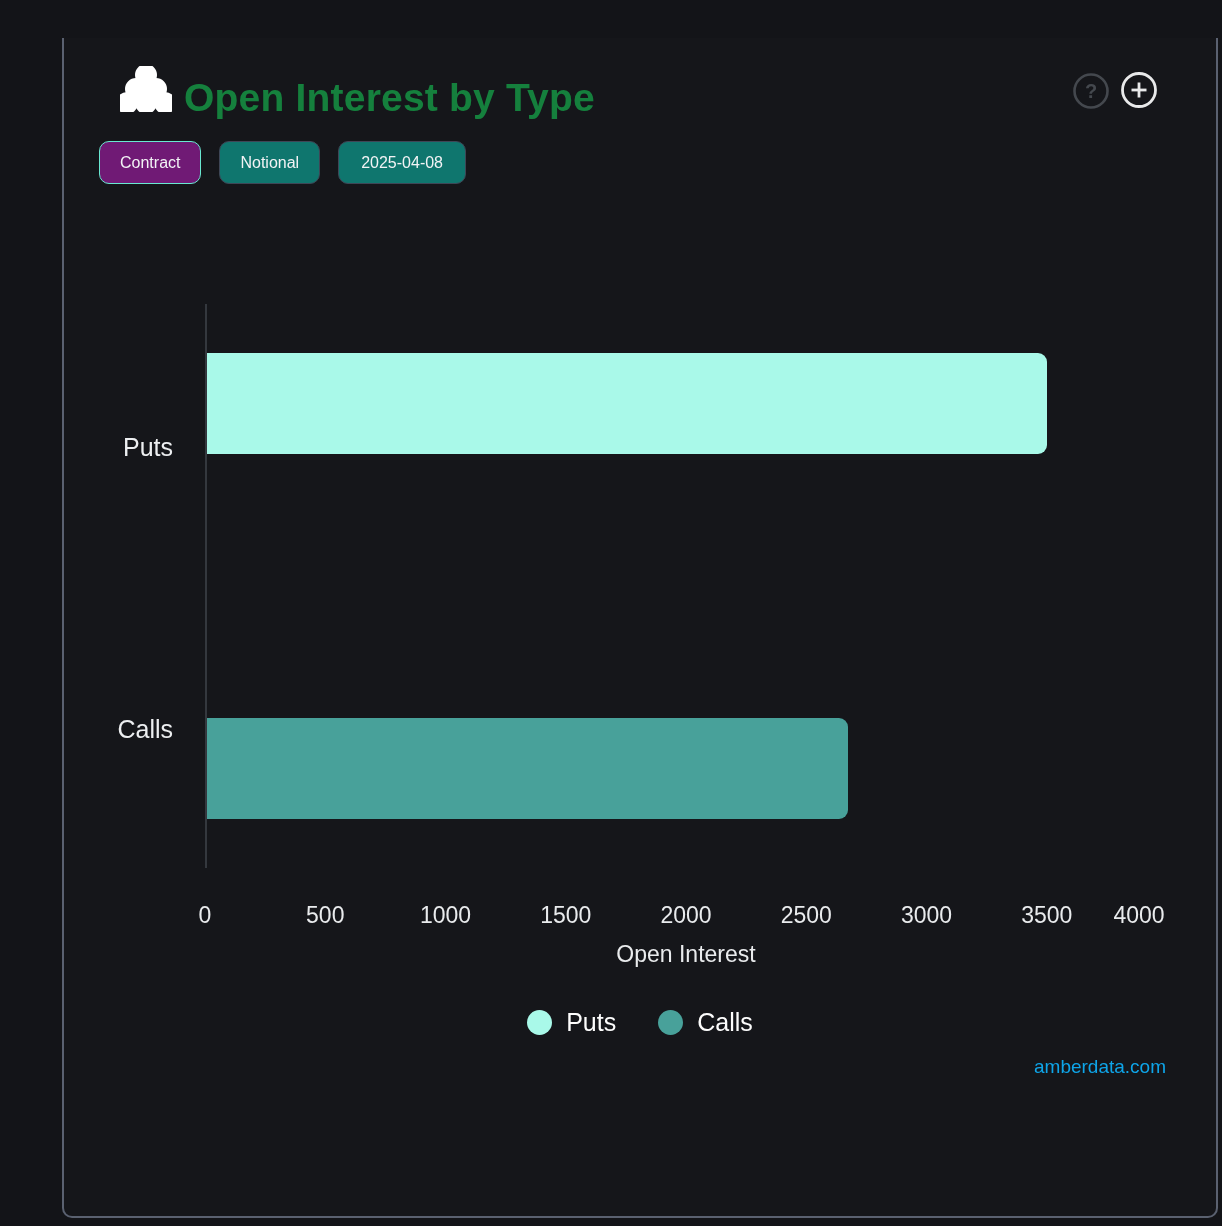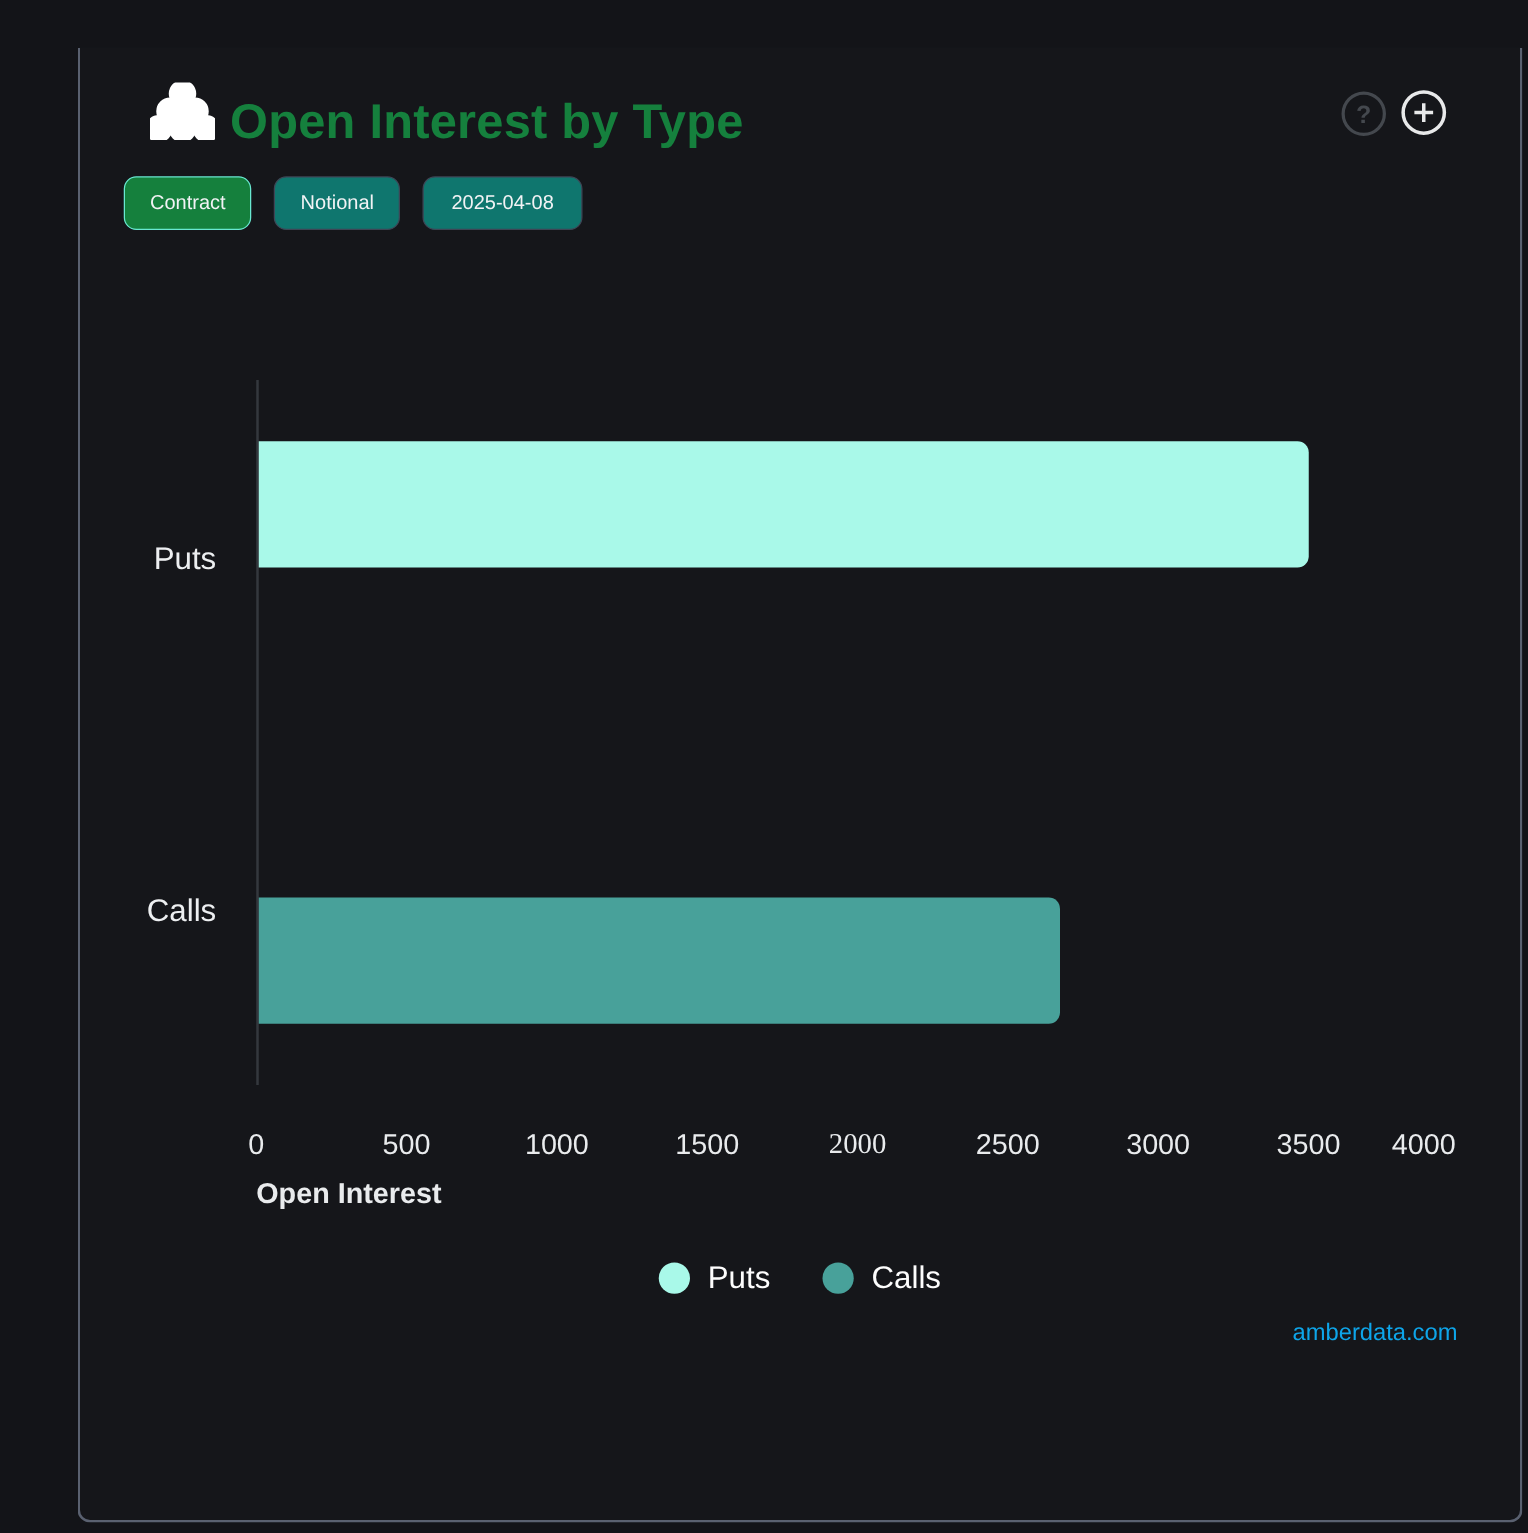--- a/index.html
+++ b/index.html
@@ -29,21 +29,21 @@
   .help-btn{ left:1008px; top:34px; }
   .add-btn { left:1056px; top:33px; }
   
   .toolbar{ position:absolute; left:35px; top:103px; display:flex; gap:18px; }
   .tbtn{
     height:43px; padding:0 20px; border-radius:10px;
     font-size:16px; color:#f2f3f5; cursor:pointer;
     background:#0f766e; border:1.5px solid #3e4656;
     font-family:inherit; display:flex; align-items:center;
   }
-  .tbtn.active{ background:#15803d; border:1.5px solid #69e8d1; }
+  .tbtn.active{ background:#701a75; border:1.5px solid #69e8d1; }
   .tbtn.date{ padding:12px 22px; }
   
   .plot-area{
     position:absolute; left:141px; top:266px; width:962px; height:564px;
     border-left:2px solid #34383e;
   }
   .bar{ position:absolute; left:0; border-radius:0 9px 9px 0; }
   .bar-0{ top:49px;  height:101px; }
   .bar-1{ top:414px; height:101px; }
   .cat-label{
@@ -51,21 +51,21 @@
     font-size:25px; color:#edeff1; line-height:32px;
   }
   .cat-0{ top:393px; } .cat-1{ top:675px; }
   .x-ticks{ position:absolute; left:141px; top:864px; width:962px; height:28px; }
   .tick{
     position:absolute; transform:translateX(-50%);
     font-size:23px; color:#e9ebed; white-space:nowrap;
   }
   .x-label{
     position:absolute; left:141px; top:903px; width:962px;
-    font-size:23px; color:#e9ebed;font-weight:bold;
+    text-align:center; font-size:23px; color:#e9ebed;
   }
   
   .legend{
     position:absolute; left:0; top:970px; width:100%;
     display:flex; justify-content:center; align-items:center; gap:42px;
   }
   .legend-item{ display:flex; align-items:center; gap:14px; cursor:pointer; }
   .legend-dot{ width:25px; height:25px; border-radius:50%; }
   .legend-label{ font-size:25px; color:#fdfdfd; }
   .watermark{
@@ -116,21 +116,21 @@
 
   <div class="plot-area">
       <div class="bar bar-0" style="width: 87.5%; background: rgb(169, 249, 233);"></div>
       <div class="bar bar-1" style="width: 66.75%; background: rgb(72, 161, 154);"></div>
     </div>
   <div class="x-ticks">
       <span class="tick" style="left: calc(0%);">0</span>
       <span class="tick" style="left: calc(12.5%);">500</span>
       <span class="tick" style="left: calc(25%);">1000</span>
       <span class="tick" style="left: calc(37.5%);">1500</span>
-      <span class="tick" style="left: calc(50%); font-family: Liberation Serif, serif;">2000</span>
+      <span class="tick" style="left: calc(50%);">2000</span>
       <span class="tick" style="left: calc(62.5%);">2500</span>
       <span class="tick" style="left: calc(75%);">3000</span>
       <span class="tick" style="left: calc(87.5%);">3500</span>
       <span class="tick" style="left: calc(100% - 28px);">4000</span>
     </div>
   <div class="x-label">Open Interest</div>
 
   <div class="legend">
       <div class="legend-item">
         <span class="legend-dot" style="background: rgb(169, 249, 233);"></span>

